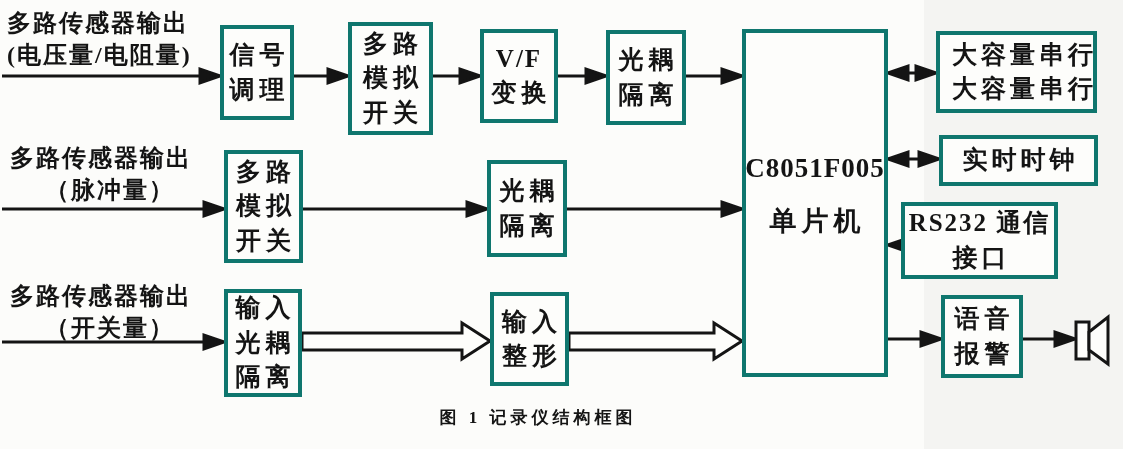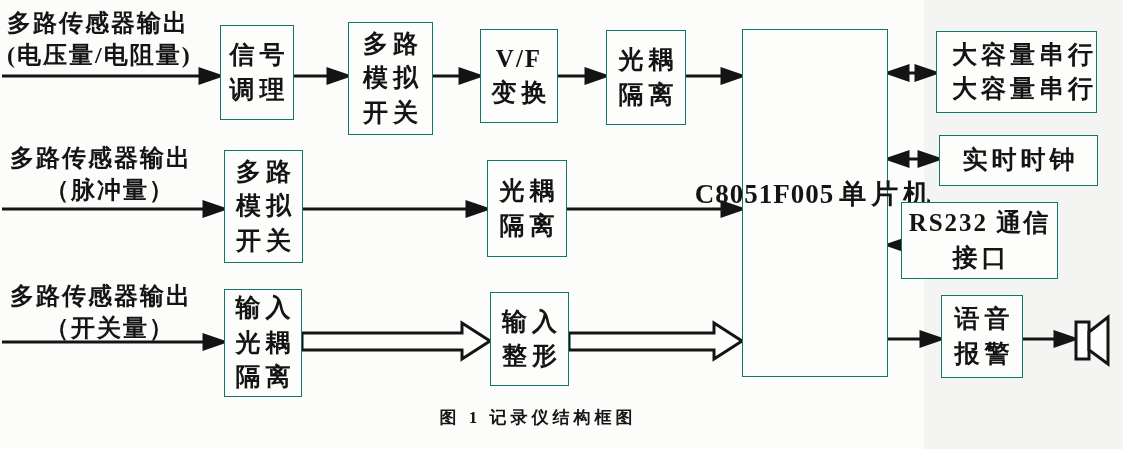--- a/index.html
+++ b/index.html
@@ -10,40 +10,40 @@
     overflow:hidden;
   }
   .canvas{
     position:relative;width:924px;height:449px;
     background:#fcfcfa;
     color:#141414;
   }
   svg.wires{position:absolute;left:0;top:0;width:1123px;height:449px;}
   .block{
     position:absolute;
-    border:1px solid #0f766e;
+    border:4px solid #0f766e;
     background:#fdfdfb;
     box-sizing:border-box;
     display:flex;flex-direction:column;
     align-items:center;justify-content:center;
     font-weight:bold;
     text-align:center;
     line-height:1.38;
   }
   .block .ln{
     font-size:25px;
     letter-spacing:5px;
     text-indent:5px;
     white-space:nowrap;
   }
   .block .ln.latin{letter-spacing:1px;text-indent:0;}
   .block .ln.italic{letter-spacing:2px;text-indent:0;}
   .mcu .ln{font-size:27px;}
   .mcu{row-gap:16px;}
-  .mcu .inner{transform:translateY(-8px);display:flex;flex-direction:row;row-gap:16px;align-items:center;}
+  .mcu .inner{transform:translateY(-8px);display:flex;flex-direction:column;row-gap:16px;align-items:center;}
   .wide .ln{letter-spacing:4px;text-indent:4px;}
   .src-label{
     position:absolute;
     font-weight:bold;
     font-size:24px;
     line-height:1.35;
     letter-spacing:2px;
     white-space:nowrap;
   }
   .src-label .l2{font-size:24px;}

